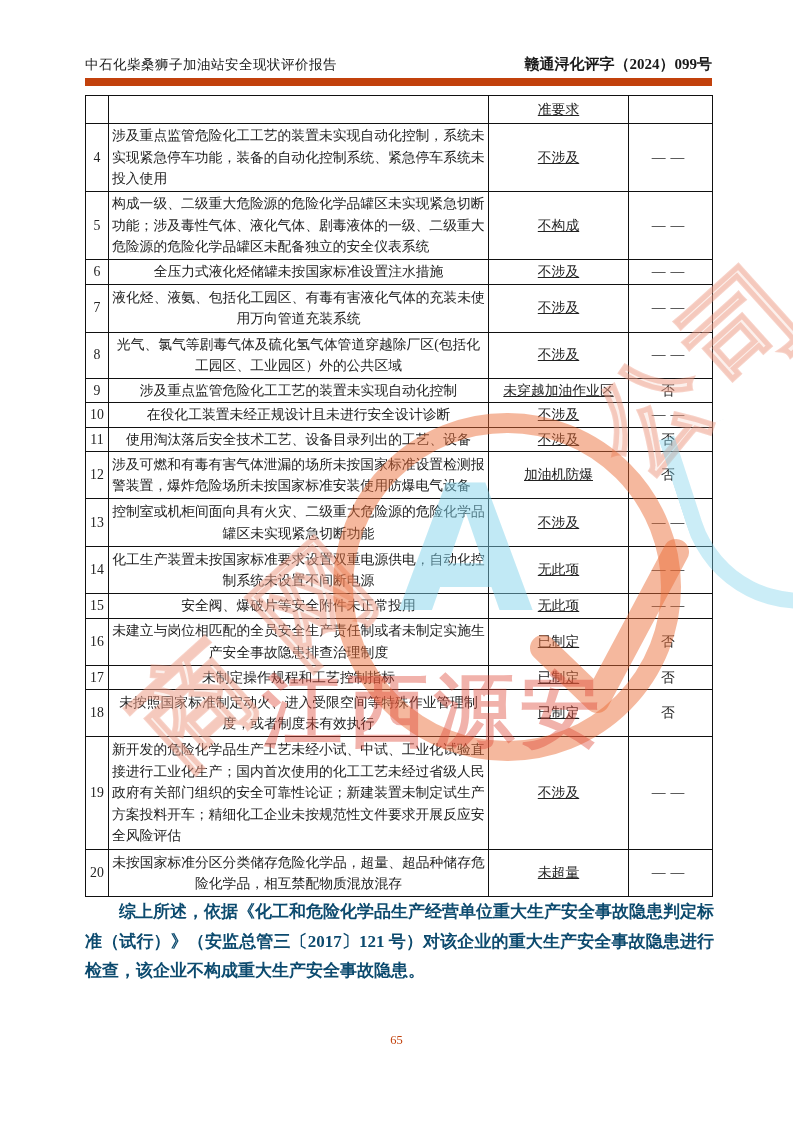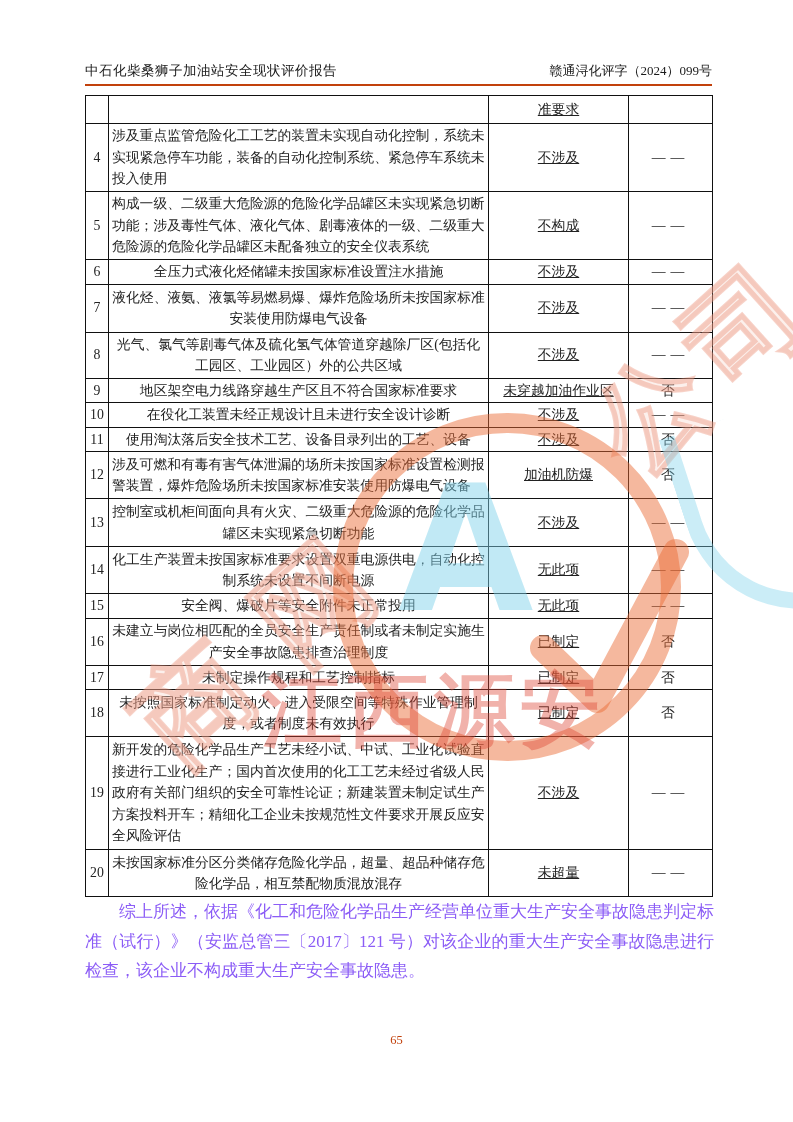--- a/index.html
+++ b/index.html
@@ -6,38 +6,38 @@
   html,body { background:#888; }
   .page {
     position:relative; width:793px; height:1122px; margin:0 auto;
     background:#ffffff; overflow:hidden;
     font-family:"Liberation Serif","DejaVu Serif",serif;
     color:#1a1a1a;
   }
   
   .hdr { position:absolute; left:85px; top:62px; width:627px; height:24px;
          display:flex; justify-content:space-between; align-items:flex-end;
-         border-bottom:2px solid #c2410c; padding-bottom:4px; }
+         border-bottom:8px solid #c2410c; padding-bottom:4px; }
   .hdr-left  { font-size:13.5px; letter-spacing:.5px; }
-  .hdr-right { font-size:13px; font-weight:normal; }
+  .hdr-right { font-size:15px; font-weight:bold; }
   
   table.rpt { position:absolute; left:85px; top:95px; width:627px;
               border-collapse:collapse; table-layout:fixed; }
   table.rpt td { border:1.4px solid #111; font-size:13.8px; line-height:21.5px;
                  padding:1px 3px; vertical-align:middle; color:#222;
                  overflow:hidden; }
   td.c-no   { width:23px;  text-align:center; font-family:"Liberation Serif",serif; font-size:13px; }
   td.c-desc { width:380px; text-align:center; }
   td.c-desc.left { text-align:left; }
   td.c-stat { width:140px; text-align:center;text-decoration:underline; }
   td.c-res  { width:84px;  text-align:center; letter-spacing:5px; }
   
   .summary { position:absolute; left:85px; top:897px; width:629px;
-             font-size:17px; font-weight:normal; line-height:29.5px;
-             text-align:justify; text-indent:2em; color:#8b5cf6; }
+             font-size:17px; font-weight:bold; line-height:29.5px;
+             text-align:justify; text-indent:2em; color:#0c4a6e; }
   
   .pageno { position:absolute; left:0; top:1033px; width:100%;
             text-align:center; font-size:12.5px; color:#c2410c; }
   
   .wm { position:absolute; inset:0; pointer-events:none; z-index:6; }
   .wm-char { position:absolute; font-family:"DejaVu Sans",sans-serif;
              font-weight:bold; color:rgba(240,178,160,0.20);
              -webkit-text-stroke:2px rgba(235,148,125,0.42); }
   .wm-ring { position:absolute; left:333px; top:413px; width:348px; height:348px;
              border:20px solid rgba(234,106,52,0.48); border-radius:50%; }
@@ -83,33 +83,33 @@
       <td class="c-res">——</td>
     </tr>
     <tr style="height:23px;">
       <td class="c-no">6</td>
       <td class="c-desc">全压力式液化烃储罐未按国家标准设置注水措施</td>
       <td class="c-stat">不涉及</td>
       <td class="c-res">——</td>
     </tr>
     <tr style="height:48px;">
       <td class="c-no">7</td>
-      <td class="c-desc">液化烃、液氨、液氯等易燃易爆、爆炸危险场所未按国家标准安装使用防爆电气设备</td>
+      <td class="c-desc">液化烃、液氨、包括化工园区、有毒有害液化气体的充装未使用万向管道充装系统</td>
       <td class="c-stat">不涉及</td>
       <td class="c-res">——</td>
     </tr>
     <tr style="height:46px;">
       <td class="c-no">8</td>
       <td class="c-desc">光气、氯气等剧毒气体及硫化氢气体管道穿越除厂区(包括化工园区、工业园区）外的公共区域</td>
       <td class="c-stat">不涉及</td>
       <td class="c-res">——</td>
     </tr>
     <tr style="height:22px;">
       <td class="c-no">9</td>
-      <td class="c-desc">地区架空电力线路穿越生产区且不符合国家标准要求</td>
+      <td class="c-desc">涉及重点监管危险化工工艺的装置未实现自动化控制</td>
       <td class="c-stat">未穿越加油作业区</td>
       <td class="c-res">否</td>
     </tr>
     <tr style="height:23px;">
       <td class="c-no">10</td>
       <td class="c-desc">在役化工装置未经正规设计且未进行安全设计诊断</td>
       <td class="c-stat">不涉及</td>
       <td class="c-res">——</td>
     </tr>
     <tr style="height:23px;">

